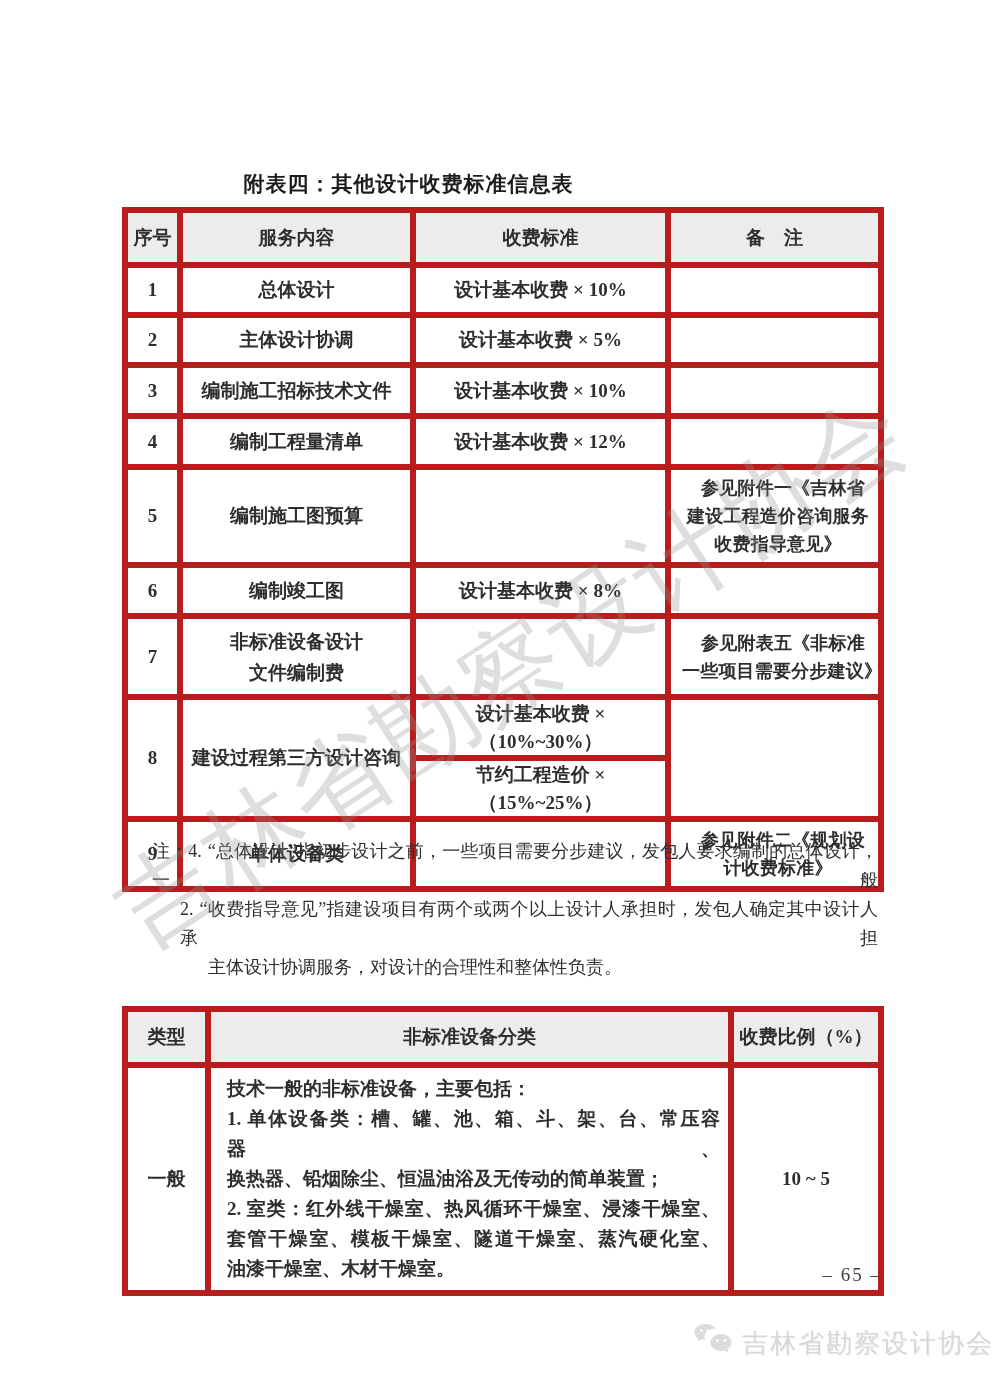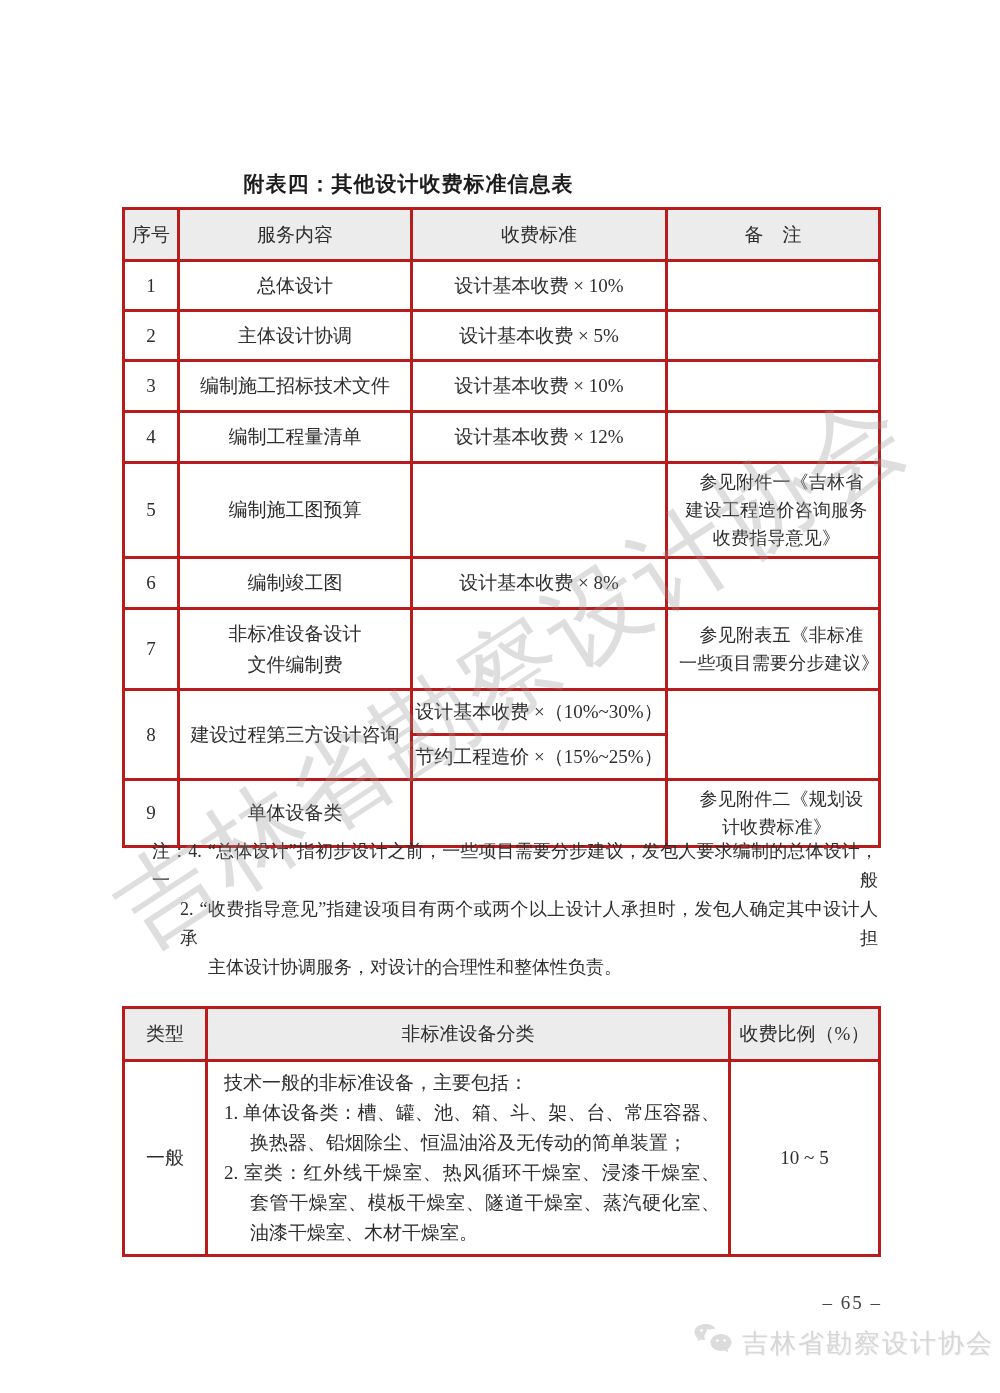--- a/index.html
+++ b/index.html
@@ -33,23 +33,23 @@
   table.doc-table {
     position: absolute;
     left: 122px;
     width: 756px;
     border-collapse: collapse;
     table-layout: fixed;
   }
   #table4 { top: 207px; }
   #table5 { top: 1006px; }
   table.doc-table td, table.doc-table th {
-    border: 3px solid #b91c1c;
+    border: 6px solid #b91c1c;
     font-size: 19px;
-    font-weight: normal;
+    font-weight: bold;
     text-align: center;
     vertical-align: middle;
     padding: 0;
     color: #2e2e2e;
     line-height: 1.45;
     overflow: hidden;
   }
   table.doc-table { border: 2px solid #363636; }
   table.doc-table thead th {
     background: #ececec;
@@ -68,21 +68,21 @@
   .note-cell .nl.first { text-indent: 10px; }
 
   .svc-lines div { line-height: 31px; text-align: center; }
 
   .class-cell {
     text-align: left !important;
     padding: 6px 8px 6px 16px !important;
     vertical-align: middle;
   }
   .class-cell div { line-height: 30px; white-space: nowrap; }
-  .class-cell .ind { margin-left: 26px; }
+  .class-cell .ind { }
   .js { text-align: justify; text-align-last: justify; white-space: normal !important; }
 
   
   .notes {
     position: absolute;
     top: 837px;
     left: 152px;
     width: 726px;
     font-size: 18px;
     line-height: 29px;
@@ -104,21 +104,21 @@
     color: rgba(145,145,145,0.30);
     letter-spacing: 2px;
     pointer-events: none;
     z-index: 5;
     font-family: "DejaVu Serif", serif;
   }
 
   
   .page-number {
     position: absolute;
-    top: 1292px;
+    top: 1264px;
     right: 118px;
     font-size: 19px;
     color: #3f3f3f;
     letter-spacing: 2px;
   }
   .footer-brand {
     position: absolute;
     top: 1322px;
     left: 692px;
     display: flex;

